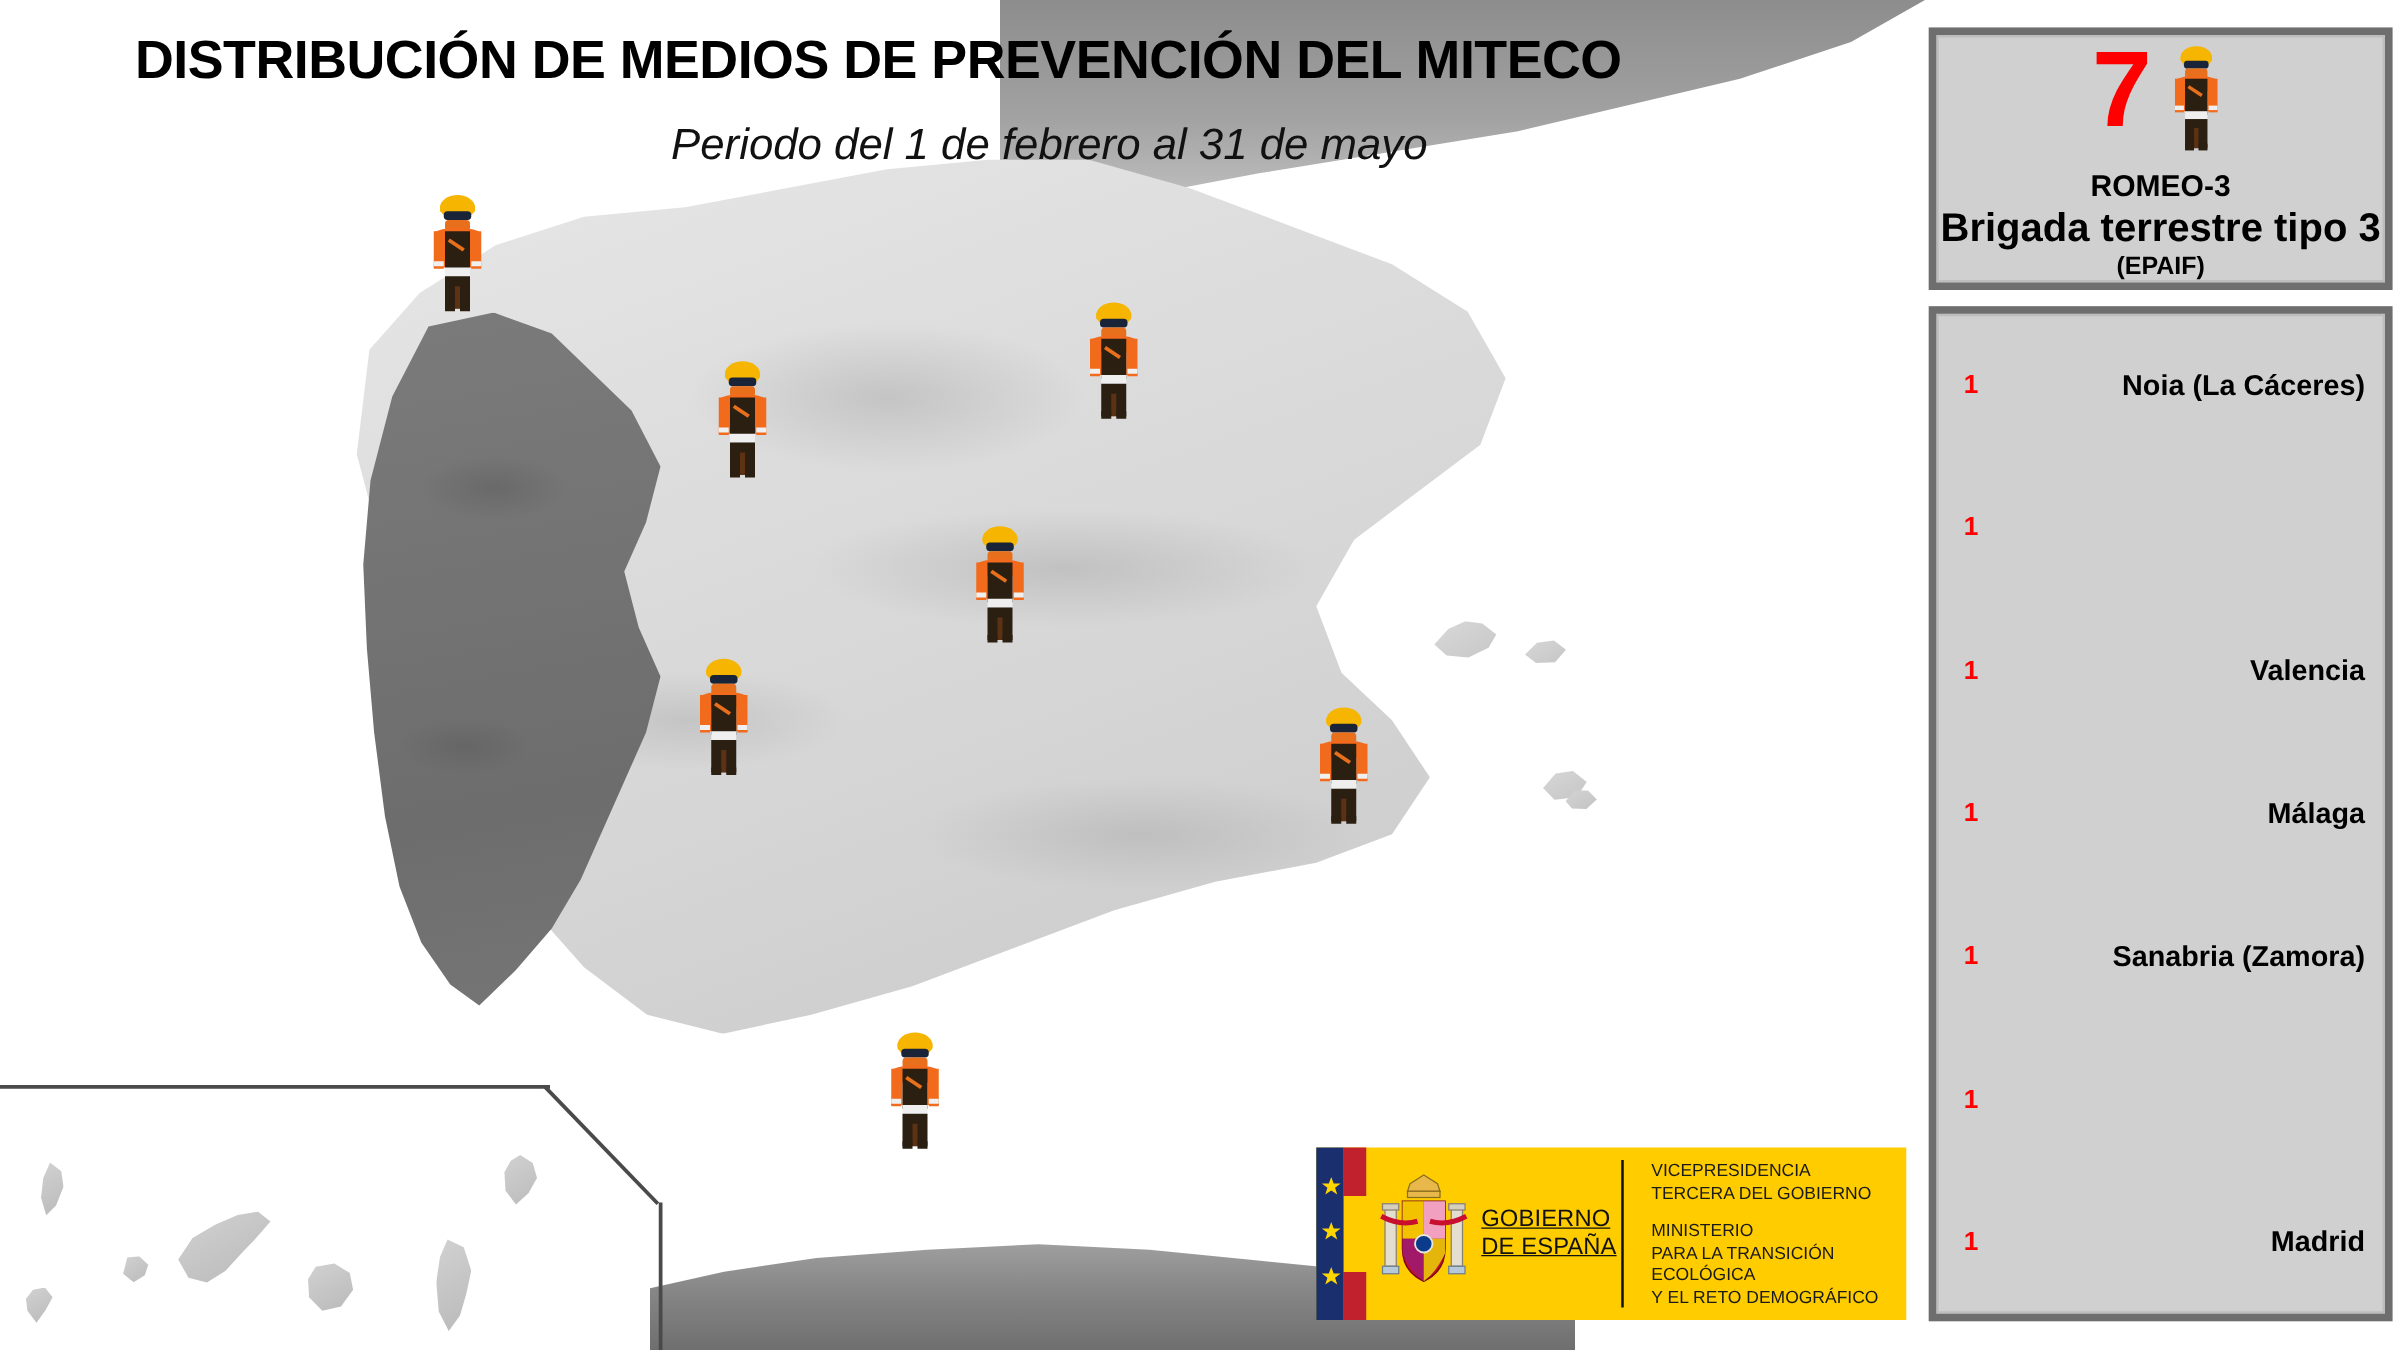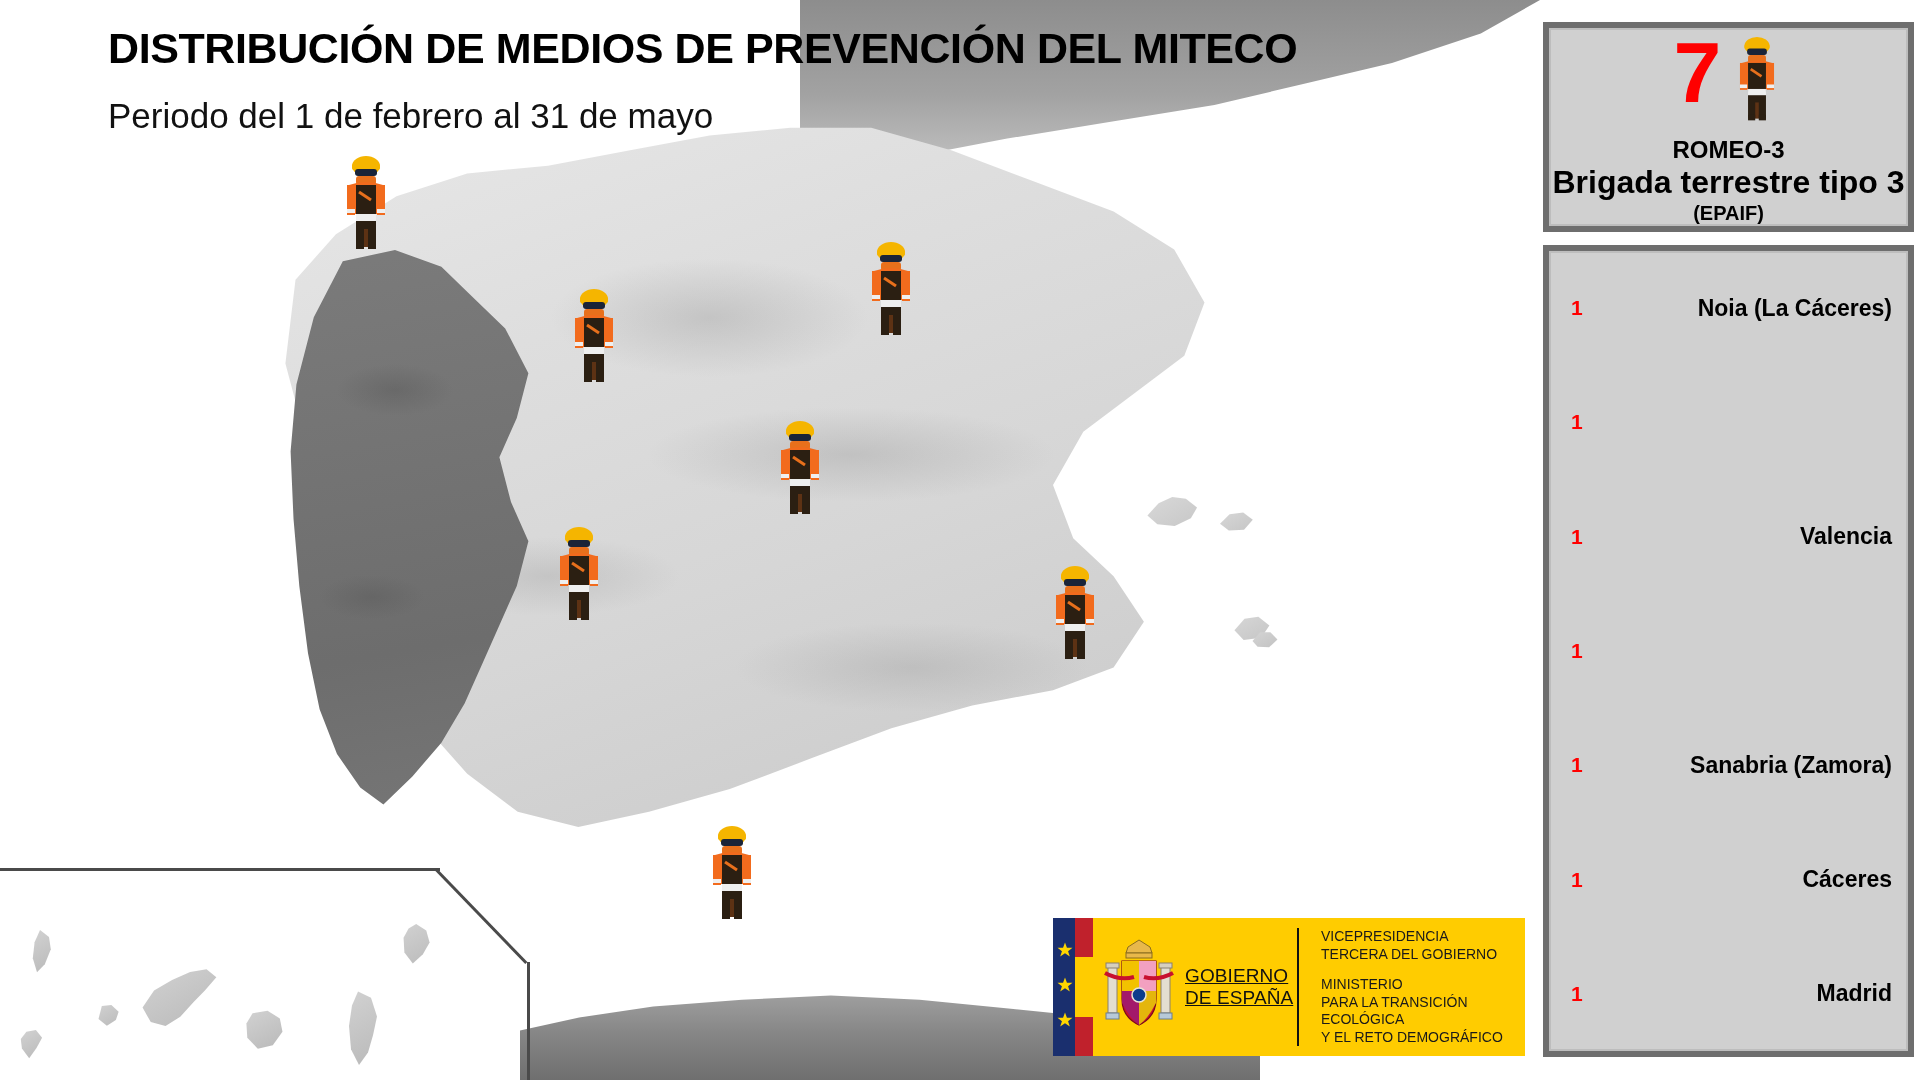--- a/index.html
+++ b/index.html
@@ -100,22 +100,22 @@
            clip-path:polygon(48% 0%,72% 14%,80% 40%,64% 66%,40% 86%,20% 62%,18% 30%,30% 10%); }
 
   
   .main-title{
     position:absolute; left:108px; top:24px; width:1420px;
     font-size:43px; font-weight:bold; letter-spacing:-.4px;
     color:#000; white-space:nowrap;
   }
   .sub-title{
     position:absolute; left:108px; top:96px; width:1420px;
-    padding-right:386px;
-    font-size:35px; color:#111; white-space:nowrap;
+    text-align:right; padding-right:386px;
+    font-size:35px; color:#111; white-space:nowrap;font-style:italic;
   }
 
   
   .ff{ position:absolute; width:58px; height:104px; }
   .ff svg{ width:100%; height:100%; display:block; }
 
   
   .gov-logo{
     position:absolute; left:1053px; top:918px; width:472px; height:138px;
     background:#FFCC00; display:flex; align-items:stretch;
@@ -453,28 +453,28 @@
         </div>
         <div class="row">
           <span class="cnt">1</span>
         </div>
         <div class="row">
           <span class="cnt">1</span>
           <span class="name">Valencia</span>
         </div>
         <div class="row">
           <span class="cnt">1</span>
+          <span class="name">Málaga</span>
         </div>
         <div class="row">
           <span class="cnt">1</span>
           <span class="name">Sanabria (Zamora)</span>
         </div>
         <div class="row">
           <span class="cnt">1</span>
-          <span class="name">Cáceres</span>
         </div>
         <div class="row">
           <span class="cnt">1</span>
           <span class="name">Madrid</span>
         </div>
       </div>
   </div>
 
 </div>
 

